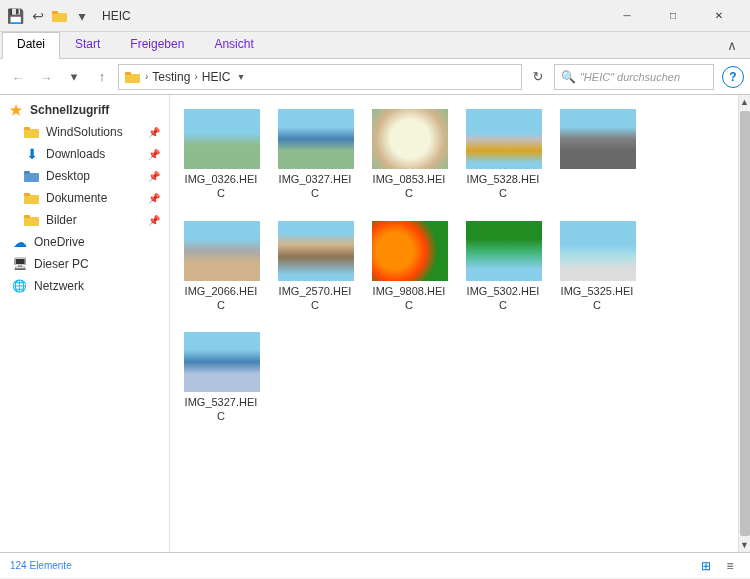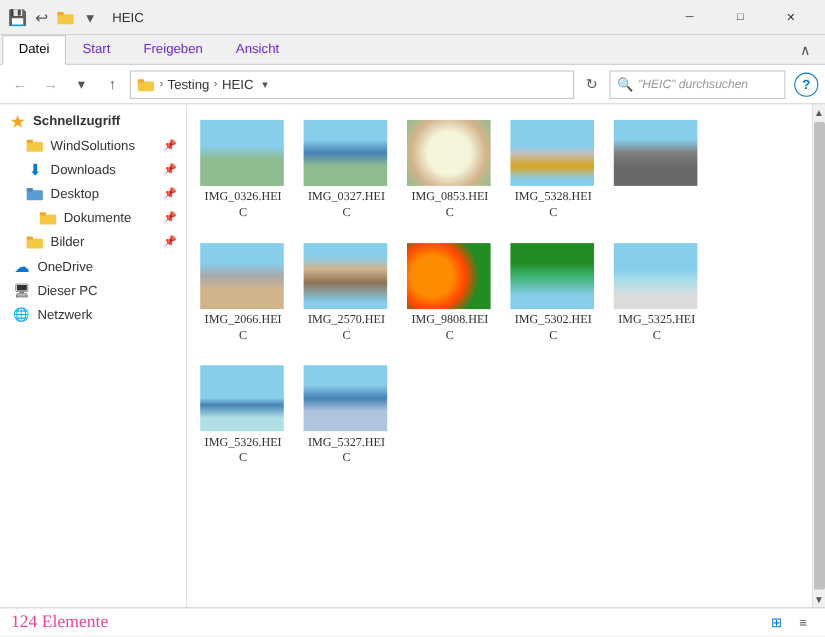--- a/index.html
+++ b/index.html
@@ -135,26 +135,25 @@
     .file-grid {
       display: flex;
       flex-wrap: wrap;
       gap: 8px;
       align-content: flex-start;
     }
     .file-item {
       width: 86px;
       display: flex;
       flex-direction: column;
-      align-items: flex-end;
+      align-items: flex-start;
       cursor: pointer;
       padding: 4px;
       border: 2px solid transparent;
       border-radius: 2px;
-      font-family: Liberation Serif, serif;
     }
     .file-item.selected { background: #cce8ff; border-color: #0078d7; }
     .file-thumb {
       width: 76px;
       height: 60px;
       background: #ddd;
       overflow: hidden;
       display: flex;
       align-items: center;
       justify-content: center;
@@ -179,21 +178,21 @@
     
     .statusbar {
       height: 26px;
       background: white;
       border-top: 1px solid #c8c8c8;
       display: flex;
       align-items: center;
       padding: 0 10px;
       justify-content: space-between;
     }
-    .status-text { font-size: 16px; color: #ec4899; font-family: Liberation Serif, serif; }
+    .status-text { font-size: 10px; color: #3b82f6; }
     .view-btns { display: flex; gap: 4px; }
     .view-btn { width: 20px; height: 20px; display: flex; align-items: center; justify-content: center; cursor: pointer; color: #555; font-size: 12px; }
     .view-btn.active { color: #0078d7; }
 
     
     .thumb-0326 { background: linear-gradient(180deg, #87ceeb 40%, #8fbc8f 60%); }
     .thumb-0327 { background: linear-gradient(180deg, #87ceeb 30%, #4682b4 50%, #8fbc8f 70%); }
     .thumb-0390 { background: linear-gradient(180deg, #2c2c2c 0%, #1a1a1a 50%, #3a3a3a 100%); }
     .thumb-0853 { background: radial-gradient(circle, #f5f5dc 40%, #d2b48c 70%, #8fbc8f 100%); }
     .thumb-5328 { background: linear-gradient(180deg, #87ceeb 40%, #c0c0c0 50%, #daa520 70%, #87ceeb 90%); }
@@ -293,21 +292,21 @@
     <div class="sidebar-item" style="padding-left:24px;">
       <div class="sidebar-icon">
         <svg width="16" height="13" viewBox="0 0 16 13">
             <rect x="0" y="3" width="15" height="9" rx="1" fill="#5b9bd5"></rect>
             <rect x="0" y="1" width="6" height="3" rx="1" fill="#4a88c0"></rect>
           </svg>
       </div>
       <span class="sidebar-label">Desktop</span>
       <span class="pin-icon">📌</span>
     </div>
-    <div class="sidebar-item" style="padding-left:24px;margin-left:12px;">
+    <div class="sidebar-item" style="padding-left:24px;">
       <div class="sidebar-icon">
         <svg width="16" height="13" viewBox="0 0 16 13">
             <rect x="0" y="3" width="15" height="9" rx="1" fill="#f5c842"></rect>
             <rect x="0" y="1" width="6" height="3" rx="1" fill="#f5a623"></rect>
           </svg>
       </div>
       <span class="sidebar-label">Dokumente</span>
       <span class="pin-icon">📌</span>
     </div>
     <div class="sidebar-item" style="padding-left:24px;">
@@ -369,24 +368,20 @@
         </div>
         <div class="file-item">
           <div class="file-thumb thumb-5302"></div>
           <div class="file-name">IMG_5302.HEIC</div>
         </div>
         <div class="file-item">
           <div class="file-thumb thumb-5325"></div>
           <div class="file-name">IMG_5325.HEIC</div>
         </div>
         <div class="file-item">
-          <div class="file-thumb thumb-5326"></div>
-          <div class="file-name">IMG_5326.HEIC</div>
-        </div>
-        <div class="file-item">
           <div class="file-thumb thumb-5327"></div>
           <div class="file-name">IMG_5327.HEIC</div>
         </div>
       </div>
   </div>
 
   <div style="width:12px; background:#f0f0f0; border-left:1px solid #e0e0e0; display:flex; flex-direction:column; align-items:center;">
     <div style="width:10px; height:14px; display:flex; align-items:center; justify-content:center; font-size:9px; color:#555; cursor:pointer;">▲</div>
     <div style="flex:1; width:10px; background:#c0c0c0; margin:2px; border-radius:2px;"></div>
     <div style="width:10px; height:14px; display:flex; align-items:center; justify-content:center; font-size:9px; color:#555; cursor:pointer;">▼</div>

